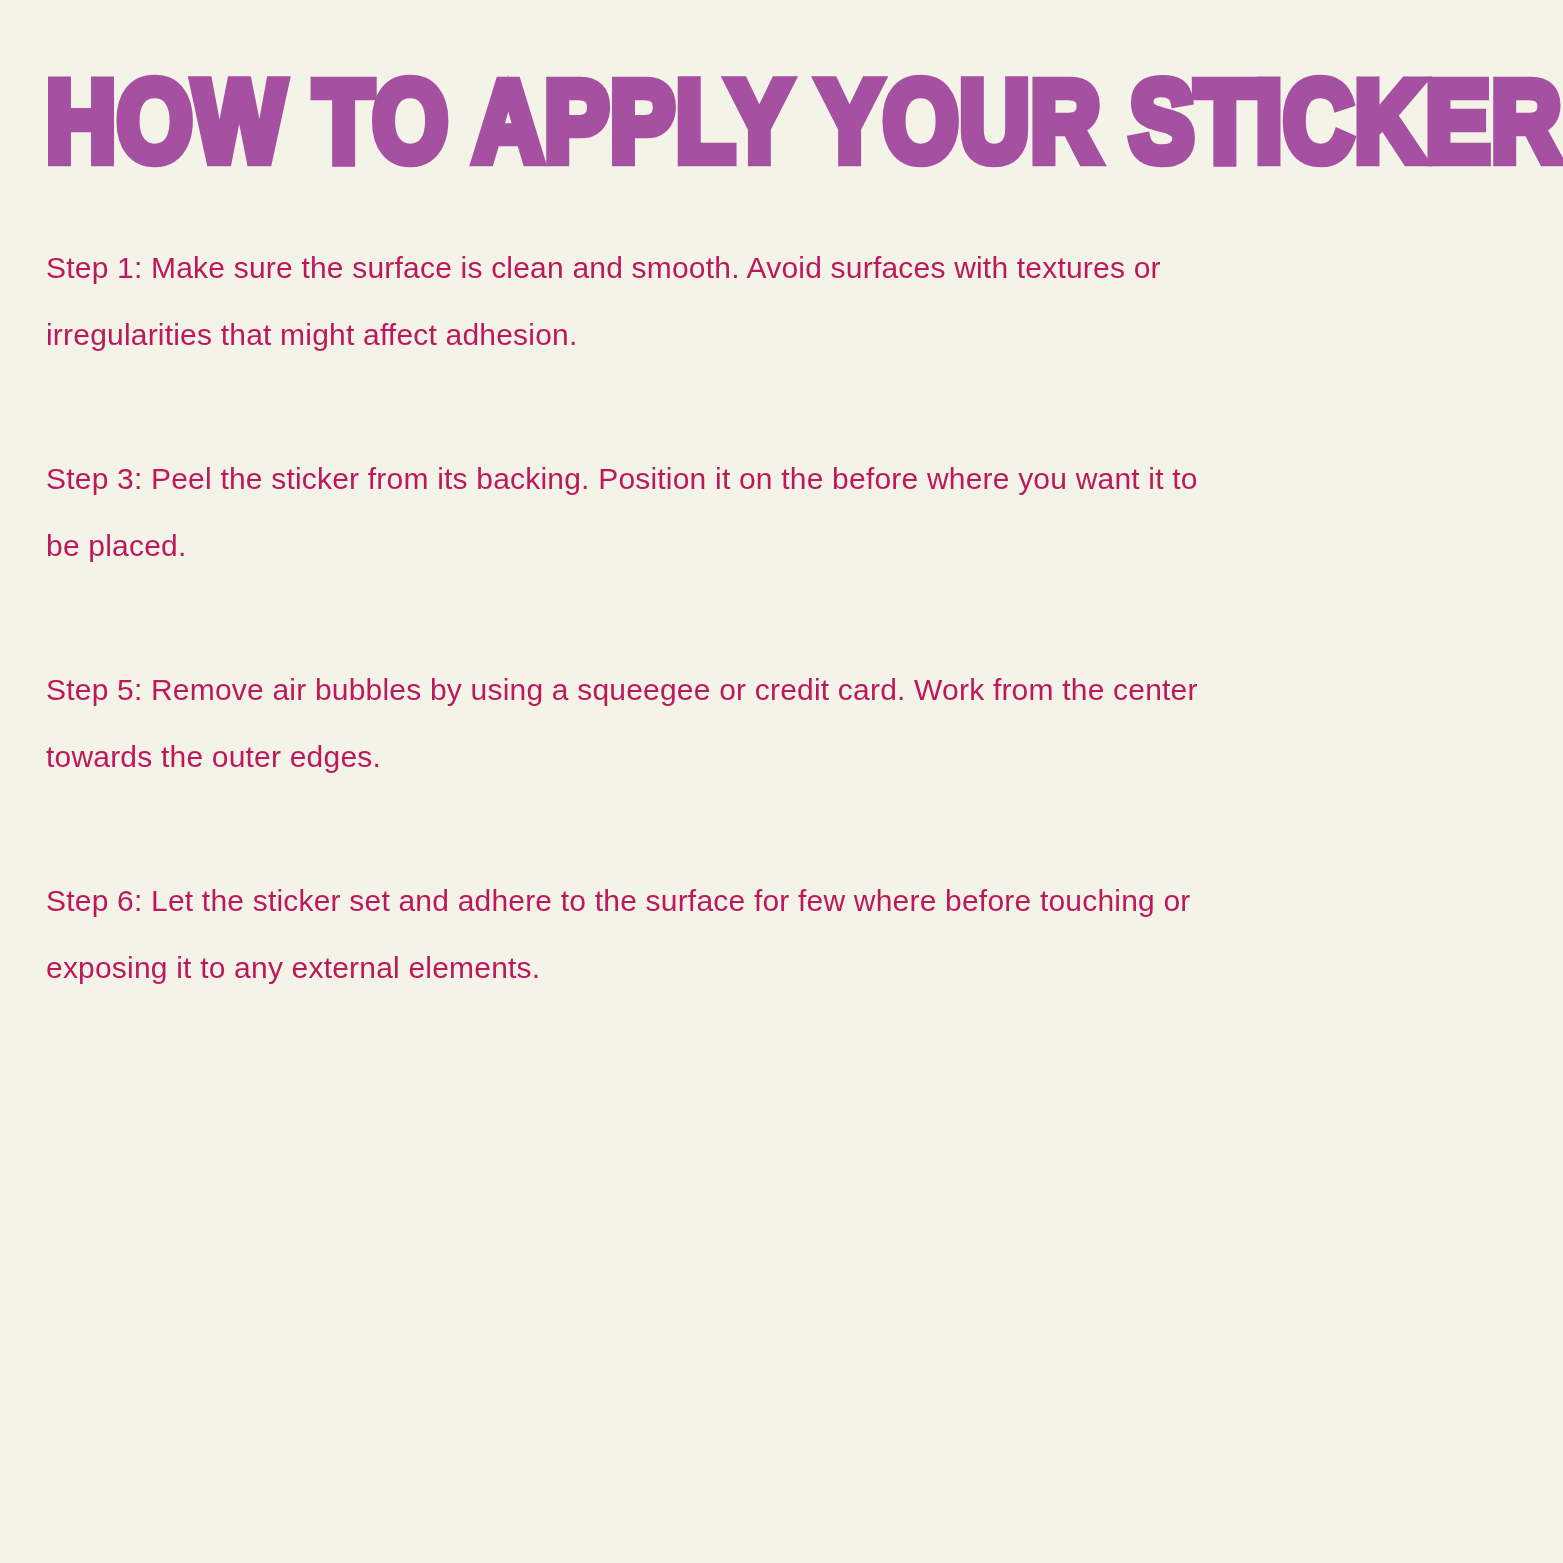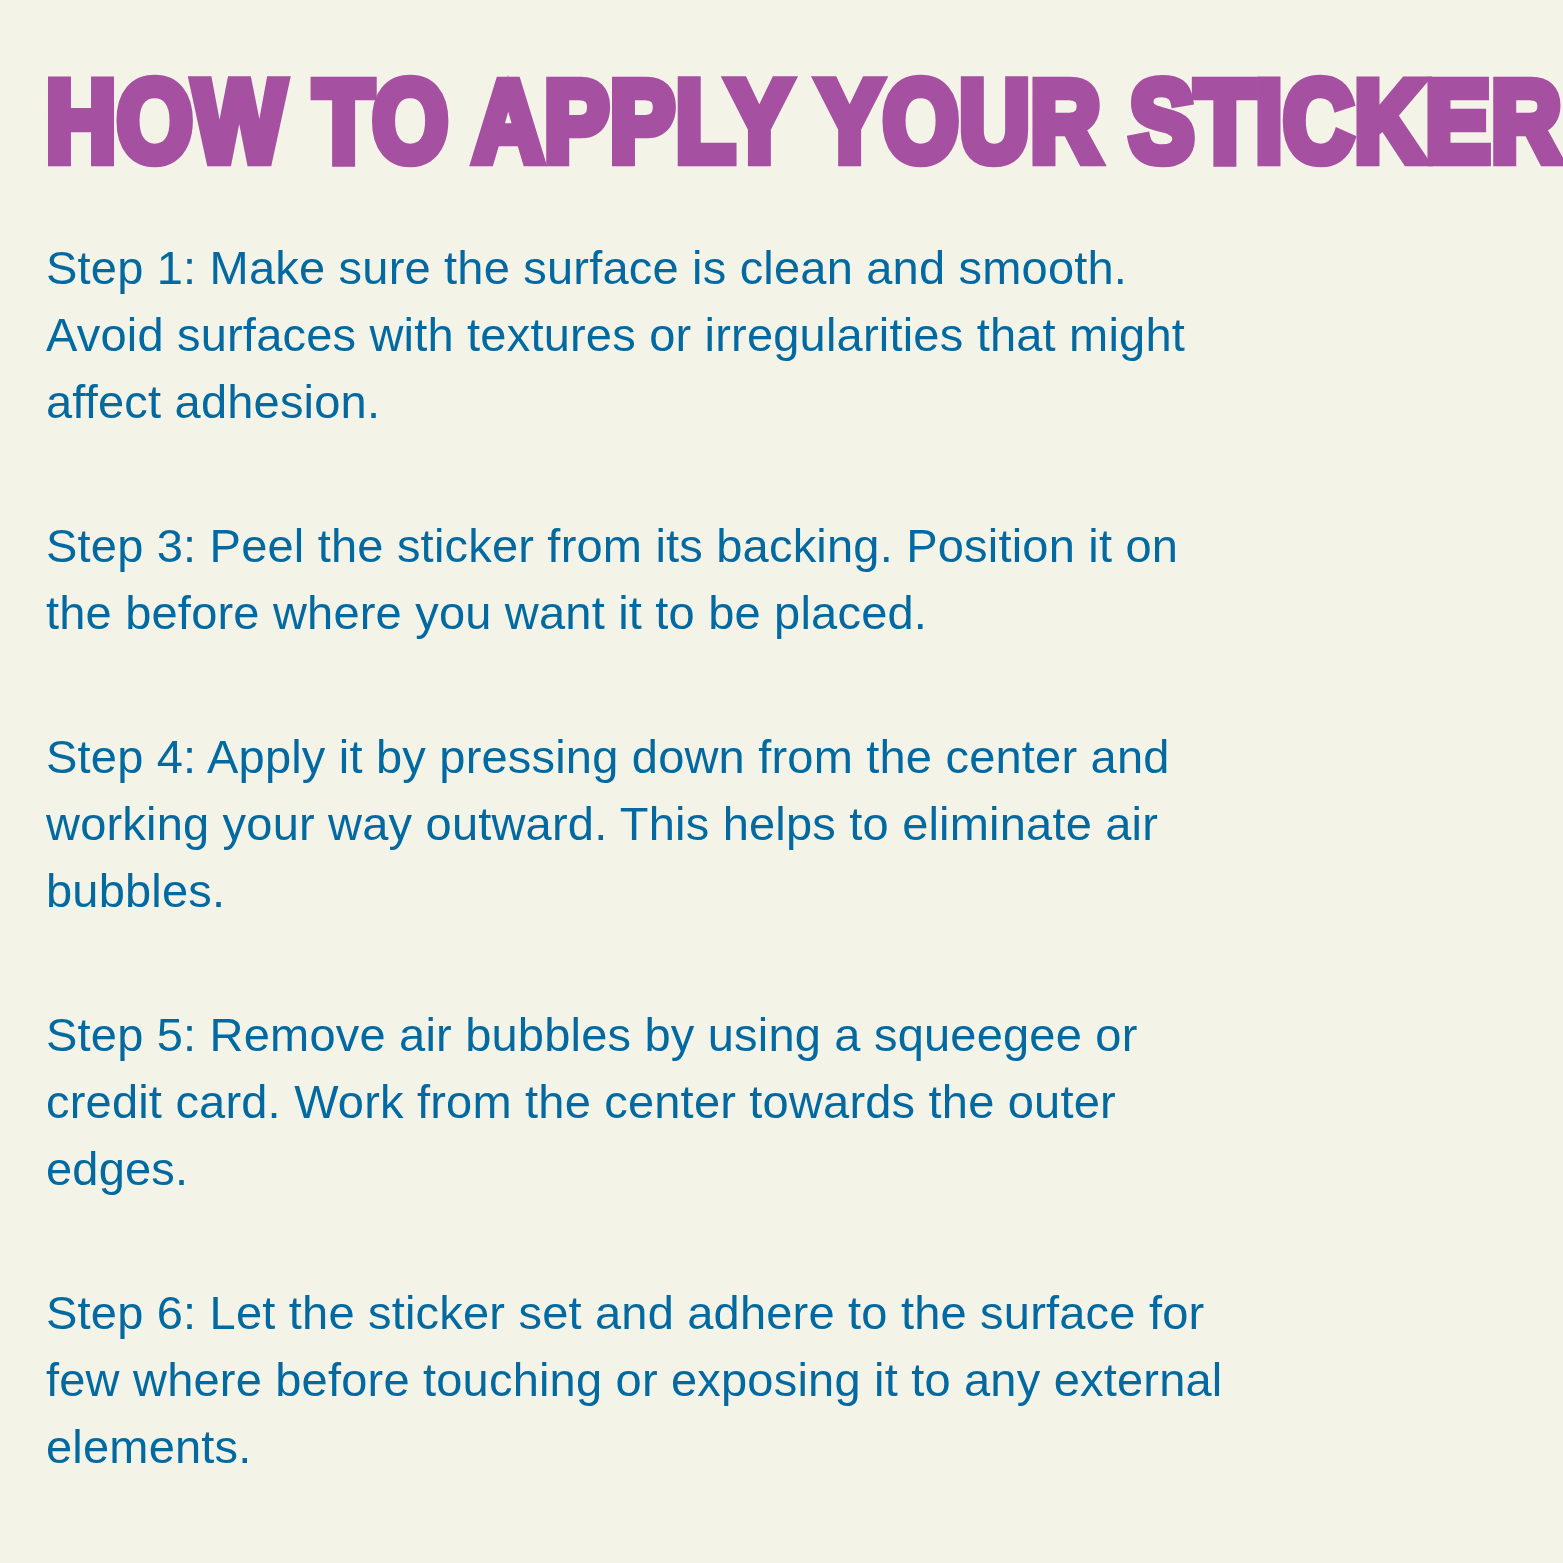--- a/index.html
+++ b/index.html
@@ -30,33 +30,32 @@
     transform: scaleY(1.18);
     transform-origin: center;
     margin: 0 0 10px 0;
     white-space: nowrap;
     line-height: 120px;
   }
   .steps {
     margin-top: 52px;
   }
   .step {
-    color: #0369a1;
-    font-size: 47px;
+    color: #be185d;
+    font-size: 30px;
     line-height: 67px;
     margin: 0 0 77px 0;
     letter-spacing: 0.2px;
   }
 </style>
 </head>
 <body>
 
 <div class="card">
   <h1 class="title">HOW TO APPLY YOUR STICKER</h1>
 
   <div class="steps">
     <p class="step">Step 1: Make sure the surface is clean and smooth. Avoid surfaces with textures or irregularities that might affect adhesion.</p>
     <p class="step">Step 3: Peel the sticker from its backing. Position it on the before where you want it to be placed.</p>
-    <p class="step">Step 4: Apply it by pressing down from the center and working your way outward. This helps to eliminate air bubbles.</p>
     <p class="step">Step 5: Remove air bubbles by using a squeegee or credit card. Work from the center towards the outer edges.</p>
     <p class="step">Step 6: Let the sticker set and adhere to the surface for few where before touching or exposing it to any external elements.</p>
   </div>
 </div>
 
 </body></html>

